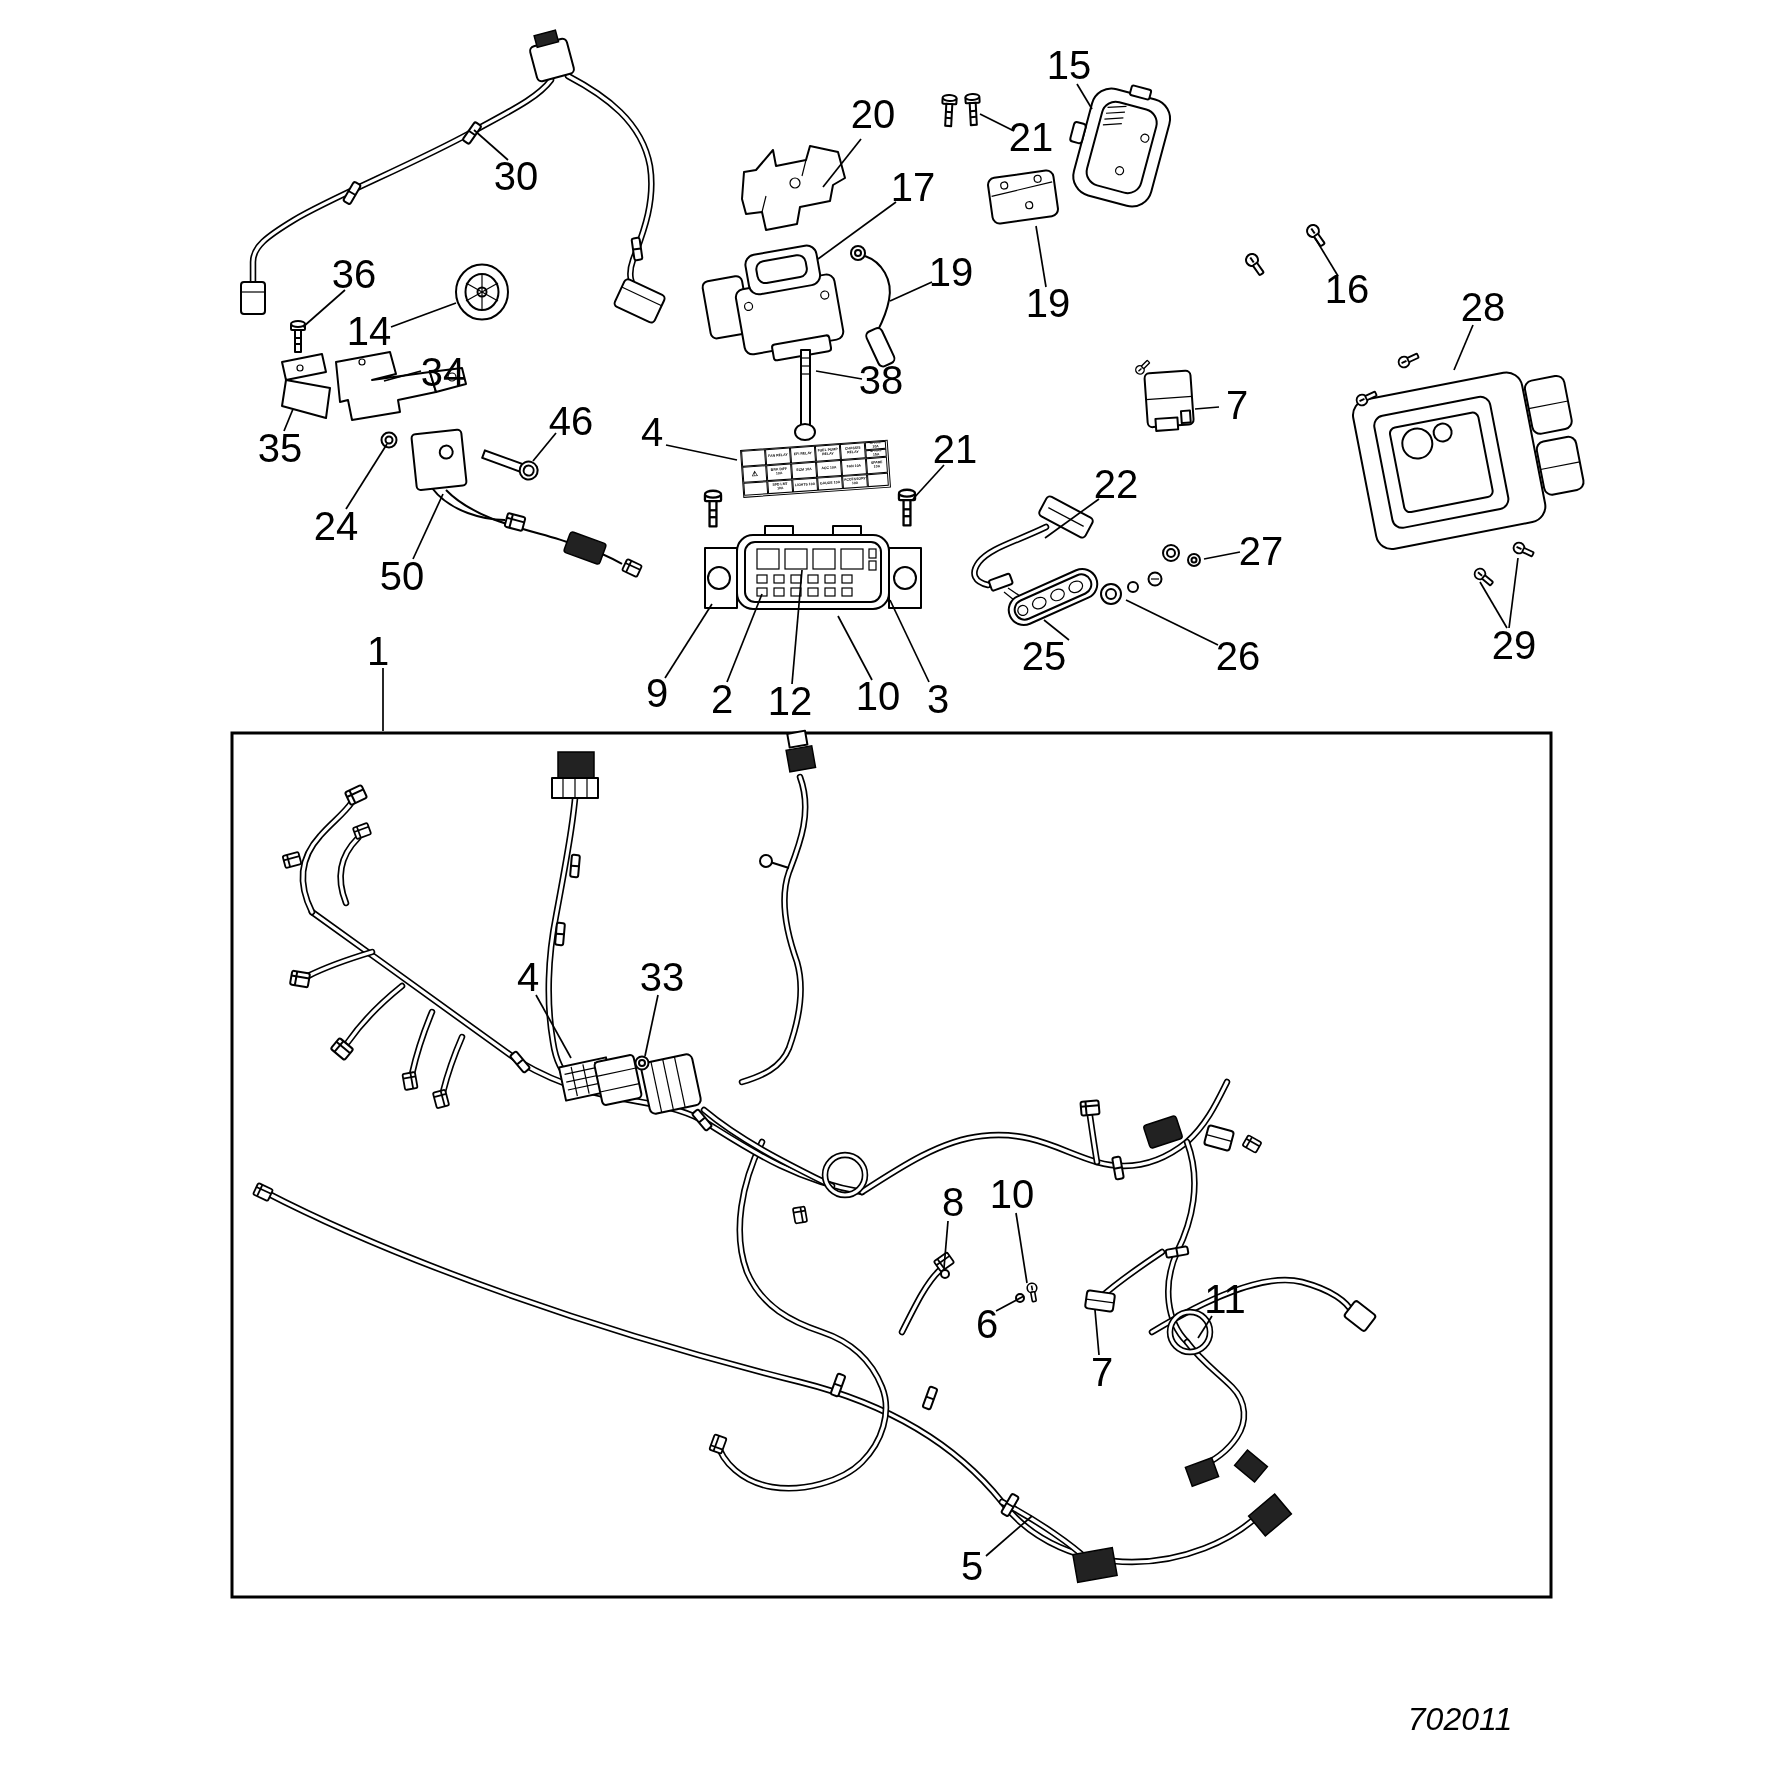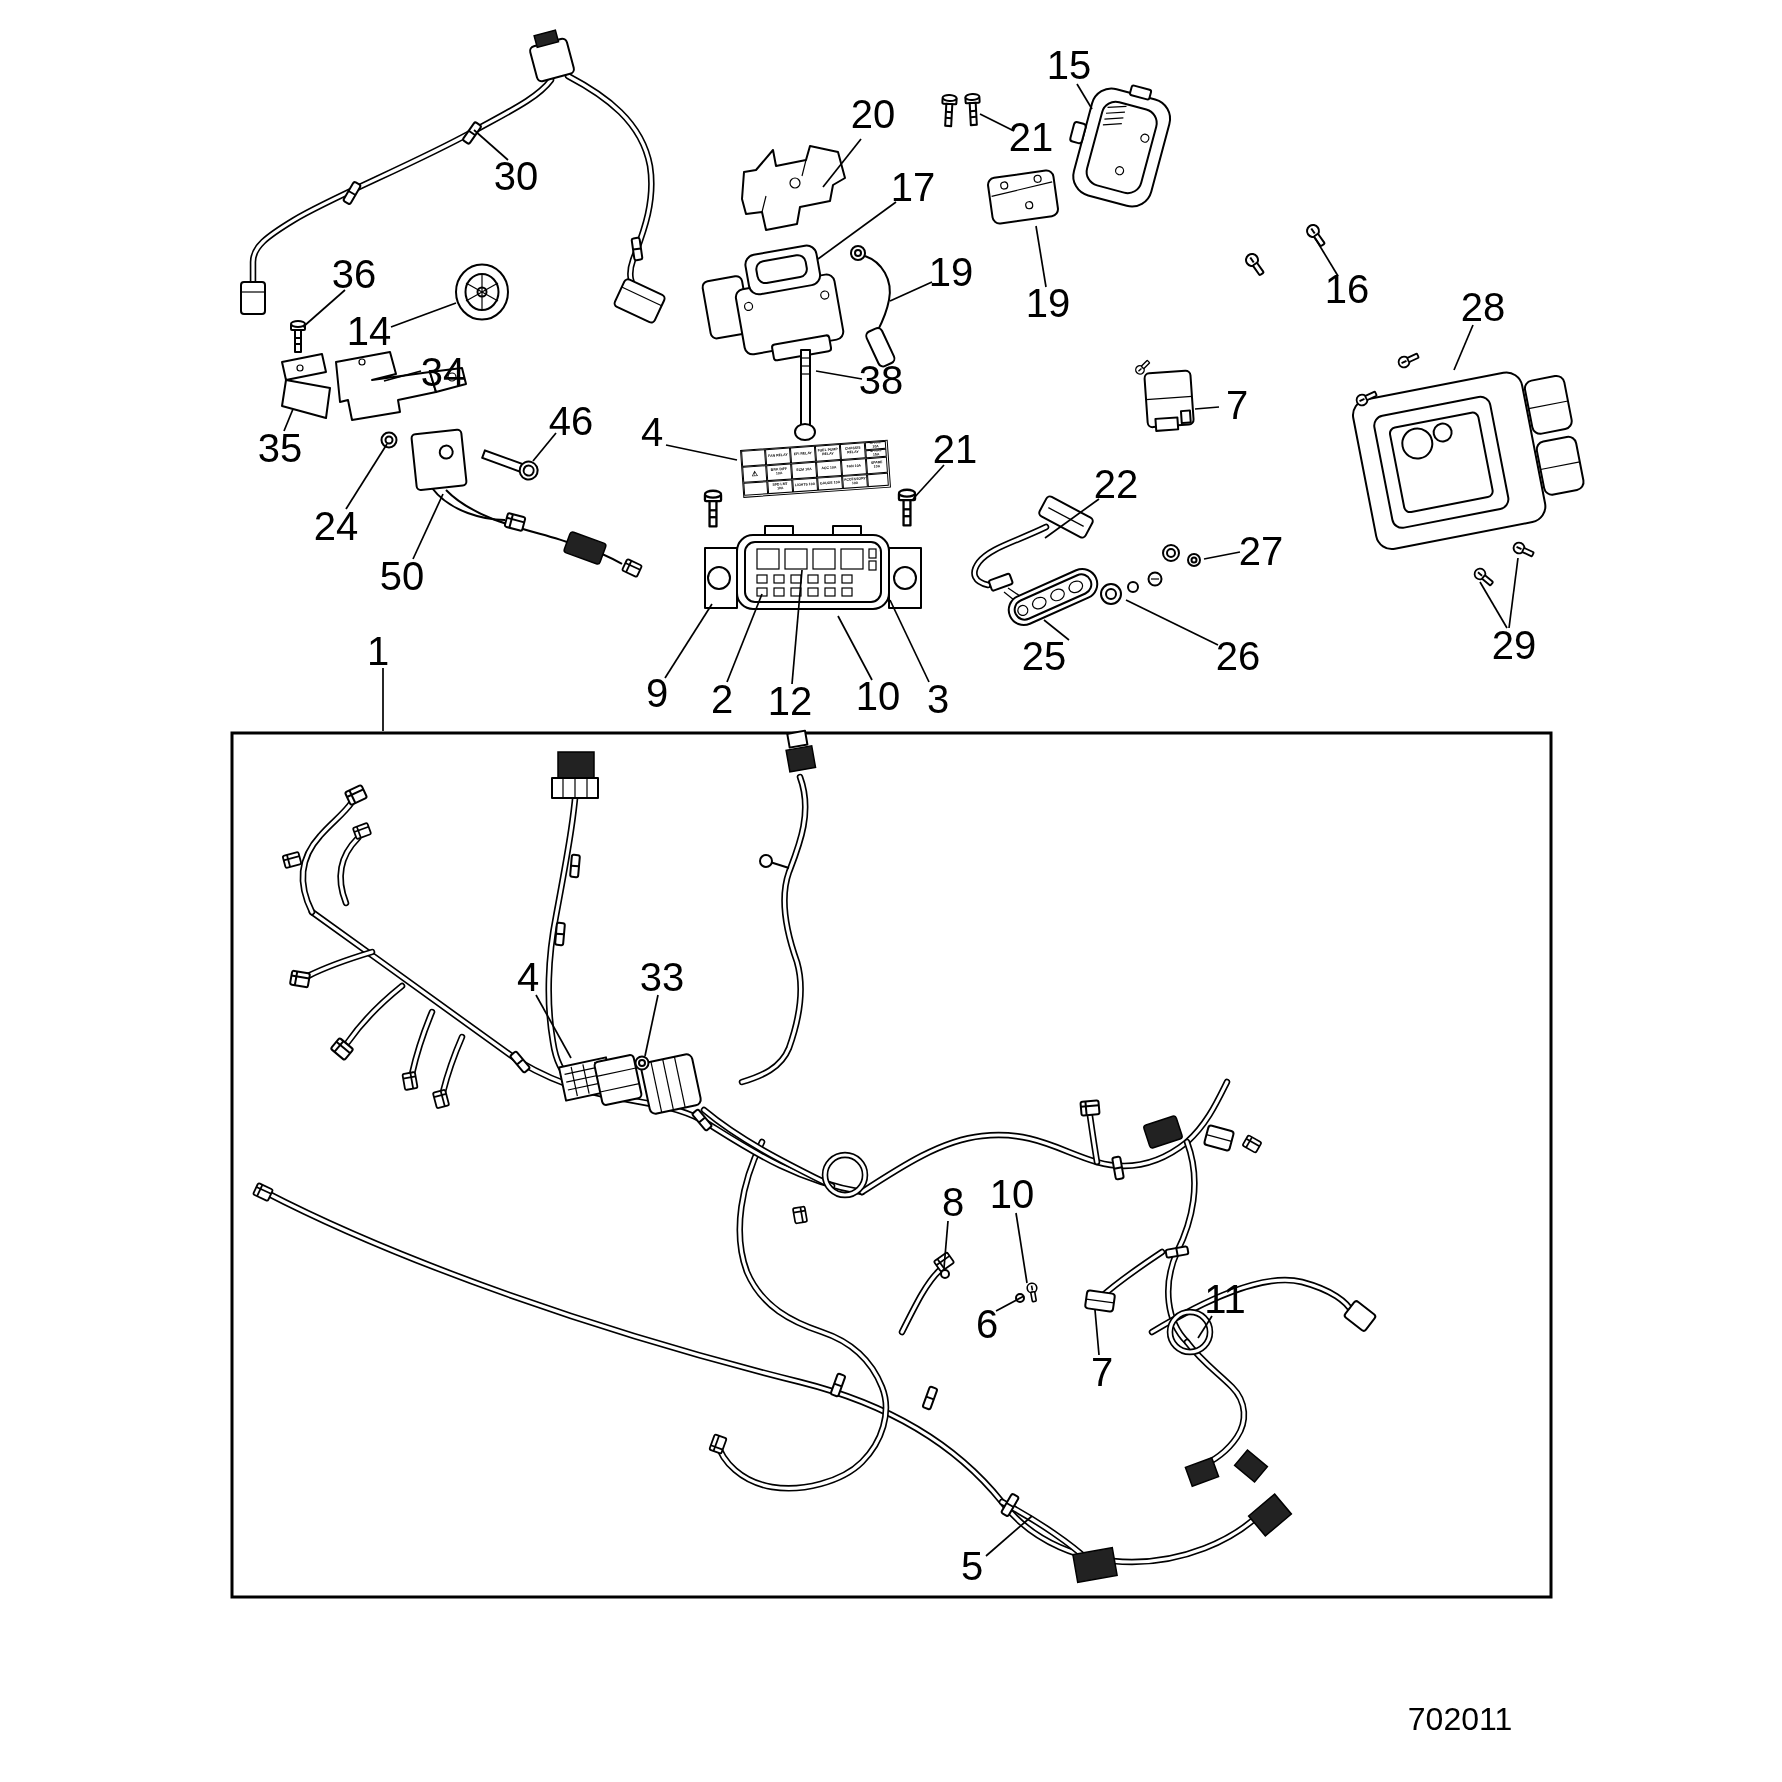--- a/index.html
+++ b/index.html
@@ -11,21 +11,21 @@
   .ln{stroke:#000;stroke-width:2;fill:none;stroke-linejoin:round}
   .thin{stroke:#000;stroke-width:1.2;fill:none}
   .fw{fill:#fff;stroke:#000;stroke-width:2;stroke-linejoin:round}
   .fd{fill:#222;stroke:#000;stroke-width:1.5}
   .ld{stroke:#000;stroke-width:1.7;fill:none}
   .callout{position:absolute;transform:translate(-50%,-50%);font-size:40px;line-height:1;
            white-space:nowrap;color:#000;}
   .copyright{position:absolute;left:808px;top:1631px;transform:translate(-50%,-50%);
              font-size:36px;}
   .diagnum{position:absolute;left:1460px;top:1719px;transform:translate(-50%,-50%);
-           font-size:32px;}
+           font-size:32px;font-style:italic;}
   
   .fuselabel{position:absolute;left:740px;top:450px;width:148px;height:48px;
              transform:rotate(-4deg);transform-origin:0 0;border:1.5px solid #000;
              box-sizing:border-box;background:#fff;}
   .fl-cell{position:absolute;box-sizing:border-box;border:0.5px solid #000;
            font-size:3.5px;line-height:3.6px;font-weight:bold;text-align:center;
            overflow:hidden;display:flex;align-items:center;justify-content:center;
            padding:0 0.5px;}
 </style>
 </head>

